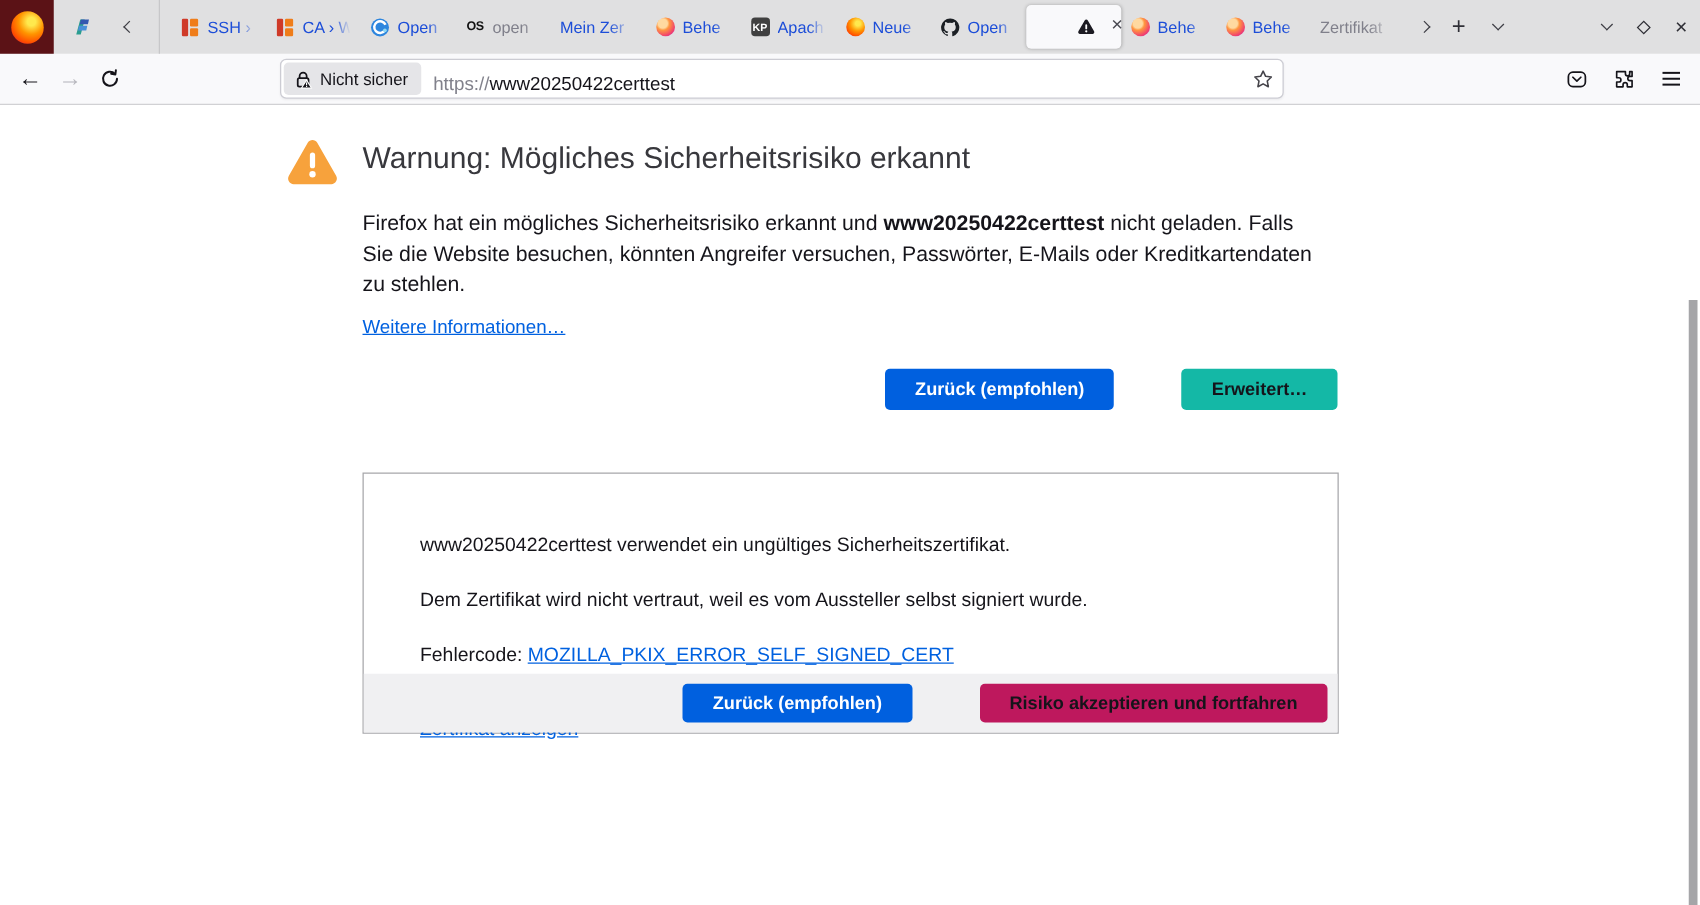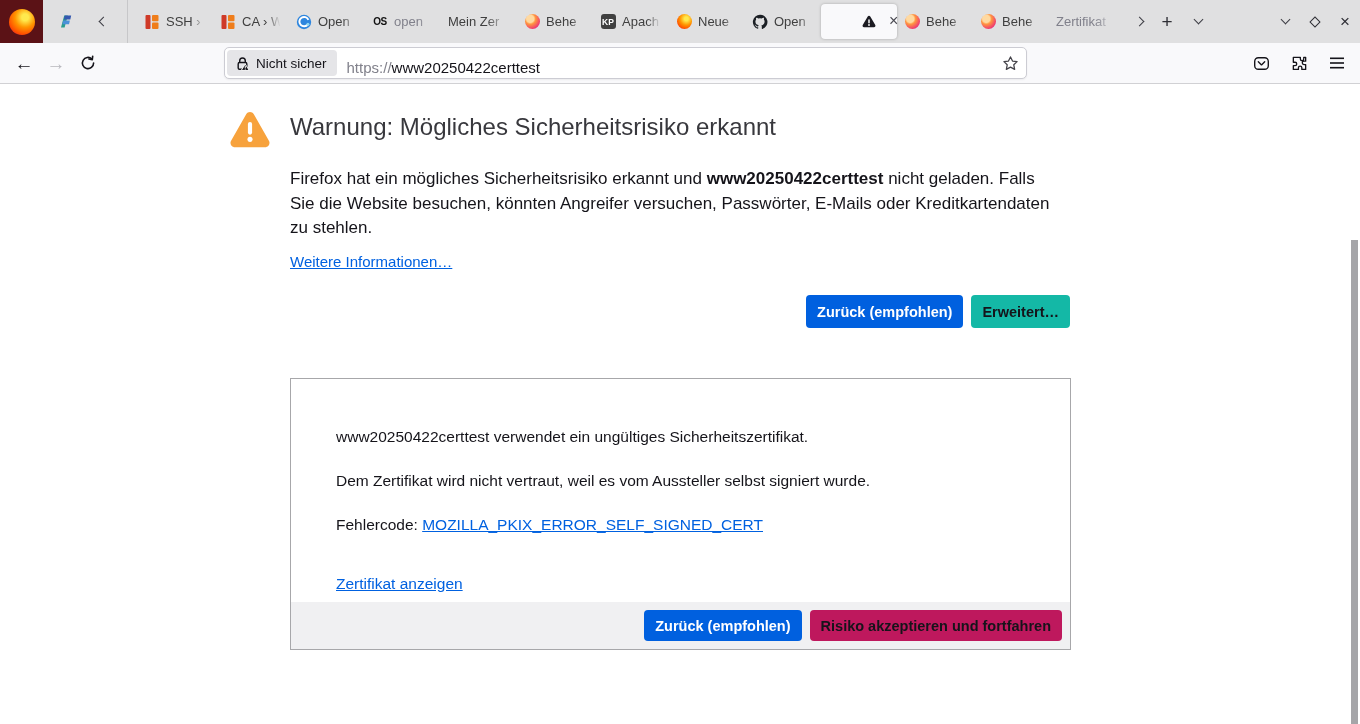--- a/index.html
+++ b/index.html
@@ -15,21 +15,21 @@
   .tab-strip-btn { width:28px; height:43px; display:flex; align-items:center; justify-content:center; background:none; border:none; cursor:pointer; flex:0 0 auto; }
   .chev { display:inline-block; width:7px; height:7px; border-right:1.6px solid #3d3d44; border-bottom:1.6px solid #3d3d44; }
   .chev.left  { transform:rotate(135deg); }
   .chev.right { transform:rotate(-45deg); }
   .chev.down  { transform:rotate(45deg); margin-top:-4px; }
   .vsep { width:1px; height:43px; background:#c7c7c9; margin-left:10px; flex:0 0 auto; }
 
   .tabs { display:flex; height:43px; margin-left:9px; flex:0 0 auto; }
   .tab { width:76px; height:43px; display:flex; align-items:center; gap:6px; padding:0 7px; cursor:pointer; }
   .tab.active { background:#f9f9fb; border-radius:4px; height:35px; margin-top:4px; box-shadow:0 0 3px rgba(0,0,0,.25);padding-left:40px; }
-  .tab-label { flex:1; min-width:0; overflow:hidden; white-space:nowrap; font-size:13px; color:#404040;
+  .tab-label { flex:1; min-width:0; overflow:hidden; white-space:nowrap; font-size:13px; color:#1d4ed8;
     -webkit-mask-image:linear-gradient(to right,#000 62%,transparent 96%); mask-image:linear-gradient(to right,#000 62%,transparent 96%); }
   .tab-label.muted { color:#80808b; }
   .fav { width:16px; height:16px; flex:0 0 auto; display:inline-flex; align-items:center; justify-content:center; }
   .fav svg { width:16px; height:16px; }
   .grad-circle { width:15px; height:15px; border-radius:50%;
     background:radial-gradient(circle at 35% 32%, #ffd9a0 0 26%, #ff9640 38%, #f03d6f 72%, #8a4dff 100%); display:inline-block; }
   .ff-mini { width:15px; height:15px; border-radius:50%;
     background:radial-gradient(circle at 62% 32%, #ffe94d 0 14%, #ff9500 45%, #ff4a00 75%, #b5007f 100%); display:inline-block; }
   .kp-badge { width:15px; height:15px; border-radius:3px; background:#404040; color:#fff; font-size:8.5px; font-weight:bold;
     display:inline-flex; align-items:center; justify-content:center; }
@@ -59,25 +59,25 @@
   .nav-right .nav-btn { width:30px; }
 
   
   .content { position:relative; height:639px; background:#fff; }
   .warn-icon { position:absolute; left:228px; top:27px; width:44px; height:40px; }
   .page-title { position:absolute; left:290px; top:29px; font-size:24px; font-weight:400; color:#38383d; }
   .intro { position:absolute; left:290px; top:83px; width:772px; font-size:17px; line-height:24.5px; color:#15141a; }
   .intro b { font-weight:bold; }
   .learn-more { position:absolute; left:290px; top:169px; font-size:15px; color:#0061e0; text-decoration:underline; cursor:pointer; }
   .btn-row-top { position:absolute; top:211px; right:290px; display:flex; gap:8px; }
-  .btn { border:none; border-radius:4px; font-family:"Liberation Sans",sans-serif; font-size:14.5px; font-weight:bold; height:33px; padding:0 11px; cursor:pointer; }
+  .btn { border:none; border-radius:4px; font-family:"Liberation Sans",sans-serif; font-size:14.5px; font-weight:bold; height:33px; padding:0 24px; cursor:pointer;margin-left:46px; }
   .btn.primary { background:#0060df; color:#fff; }
   .btn.secondary { background:#14b8a6; color:#15141a; }
 
-  .panel { position:absolute; left:290px; top:294px; width:781px; height:272px; background:#fff; border:1px solid #a7a7aa; }
+  .panel { position:absolute; left:290px; top:294px; width:781px; height:209px; background:#fff; border:1px solid #a7a7aa; }
   .panel-text { position:absolute; left:45px; font-size:15.5px; color:#15141a; }
   .pt1 { top:49px; }
   .pt2 { top:93px; }
   .pt3 { top:137px; }
   .panel a, .error-link { color:#0061e0; text-decoration:underline; cursor:pointer; }
   .view-cert { position:absolute; left:45px; top:196px; font-size:15.5px; color:#0061e0; text-decoration:underline; cursor:pointer; }
   .panel-footer { position:absolute; left:0; right:0; bottom:0; height:47px; background:#f0f0f2; display:flex; align-items:center; justify-content:flex-end; gap:8px; padding-right:8px; }
   .panel-footer .btn { height:31px; font-size:14.5px; }
   .panel-footer .btn.secondary { background:#be185d; }
 

